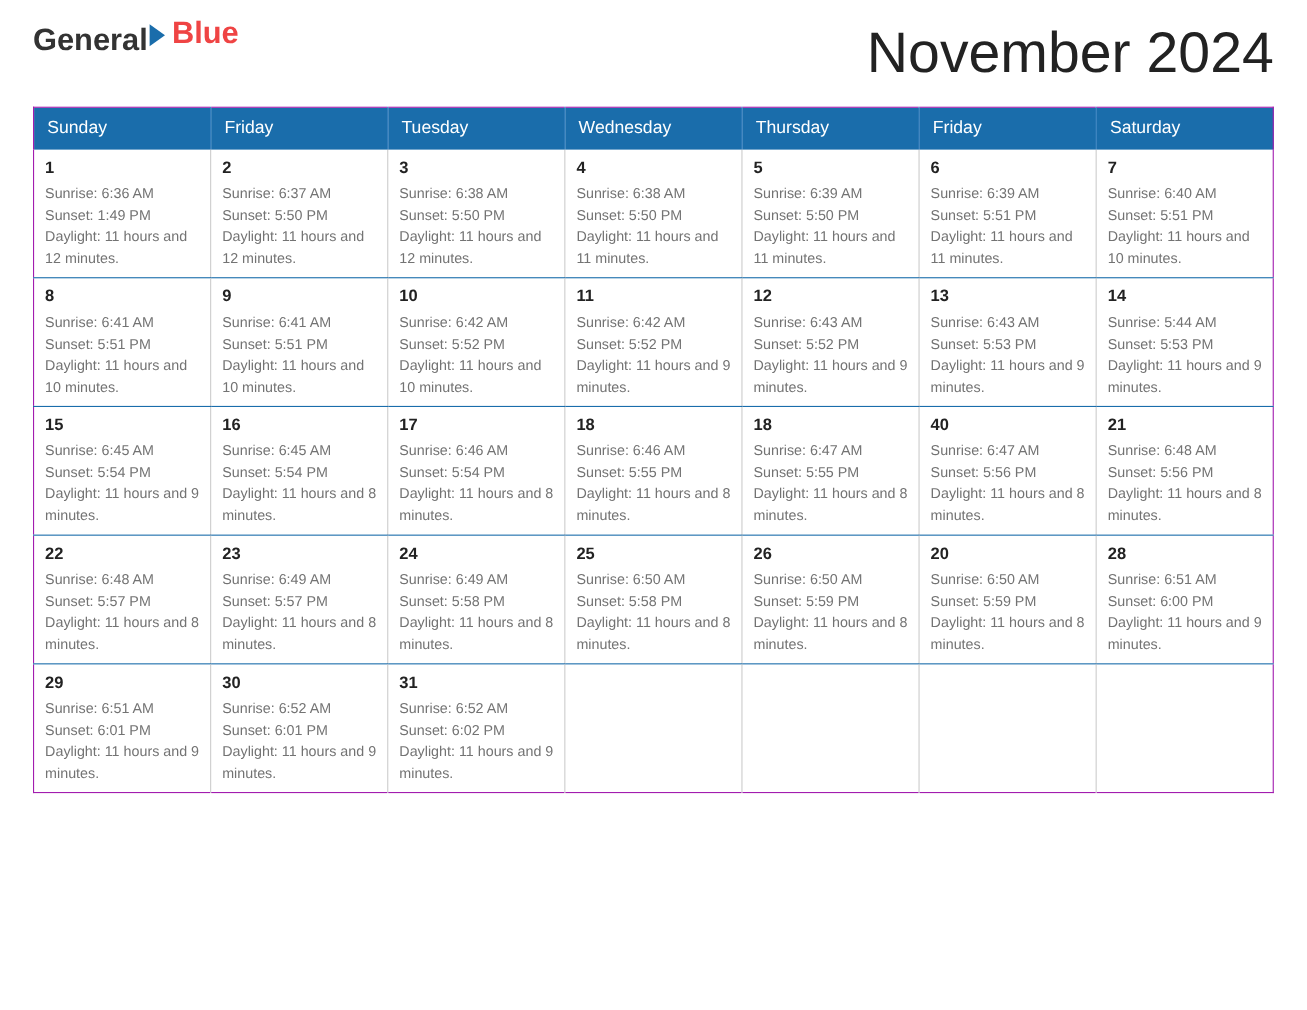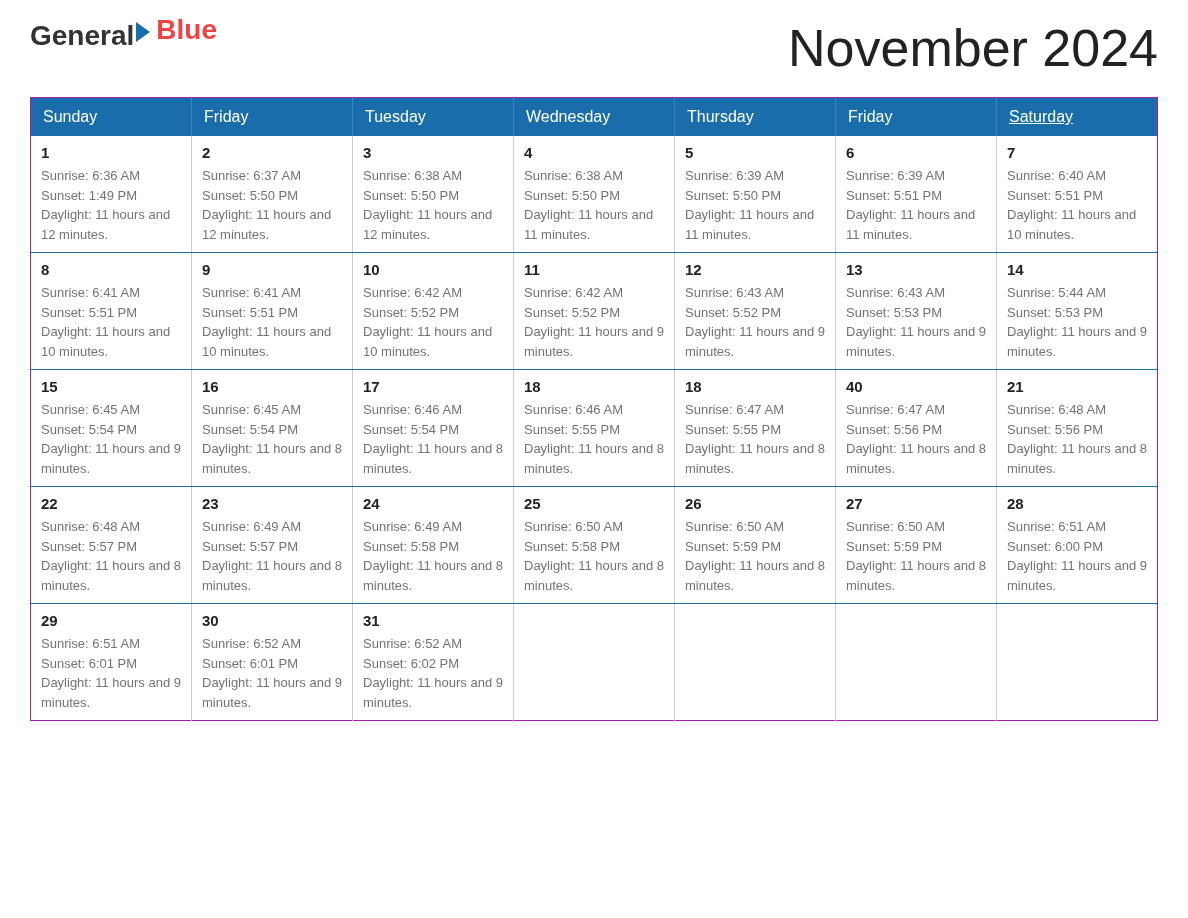--- a/index.html
+++ b/index.html
@@ -75,21 +75,20 @@
       background-color: #1a6dab;
       color: #ffffff;
       padding: 10px 12px;
       text-align: left;
       font-size: 16px;
       font-weight: normal;
       border-right: 1px solid #3a82c0;
     }
     .calendar-table th:last-child {
       border-right: none;
-      text-decoration: underline;
     }
     .calendar-table td {
       vertical-align: top;
       padding: 8px 10px;
       border-right: 1px solid #cccccc;
       border-bottom: 1px solid #1a6dab;
       font-size: 13px;
       color: #333;
       width: 14.28%;
       min-height: 100px;
@@ -356,21 +355,21 @@
       </td>
         <td>
         <span class="day-number">26</span>
         <div class="day-info">
           <span>Sunrise: 6:50 AM</span><br>
           <span>Sunset: 5:59 PM</span><br>
           <span>Daylight: 11 hours and 8 minutes.</span>
         </div>
       </td>
         <td>
-        <span class="day-number">27</span>
+        <span class="day-number">20</span>
         <div class="day-info">
           <span>Sunrise: 6:50 AM</span><br>
           <span>Sunset: 5:59 PM</span><br>
           <span>Daylight: 11 hours and 8 minutes.</span>
         </div>
       </td>
         <td>
         <span class="day-number">28</span>
         <div class="day-info">
           <span>Sunrise: 6:51 AM</span><br>

